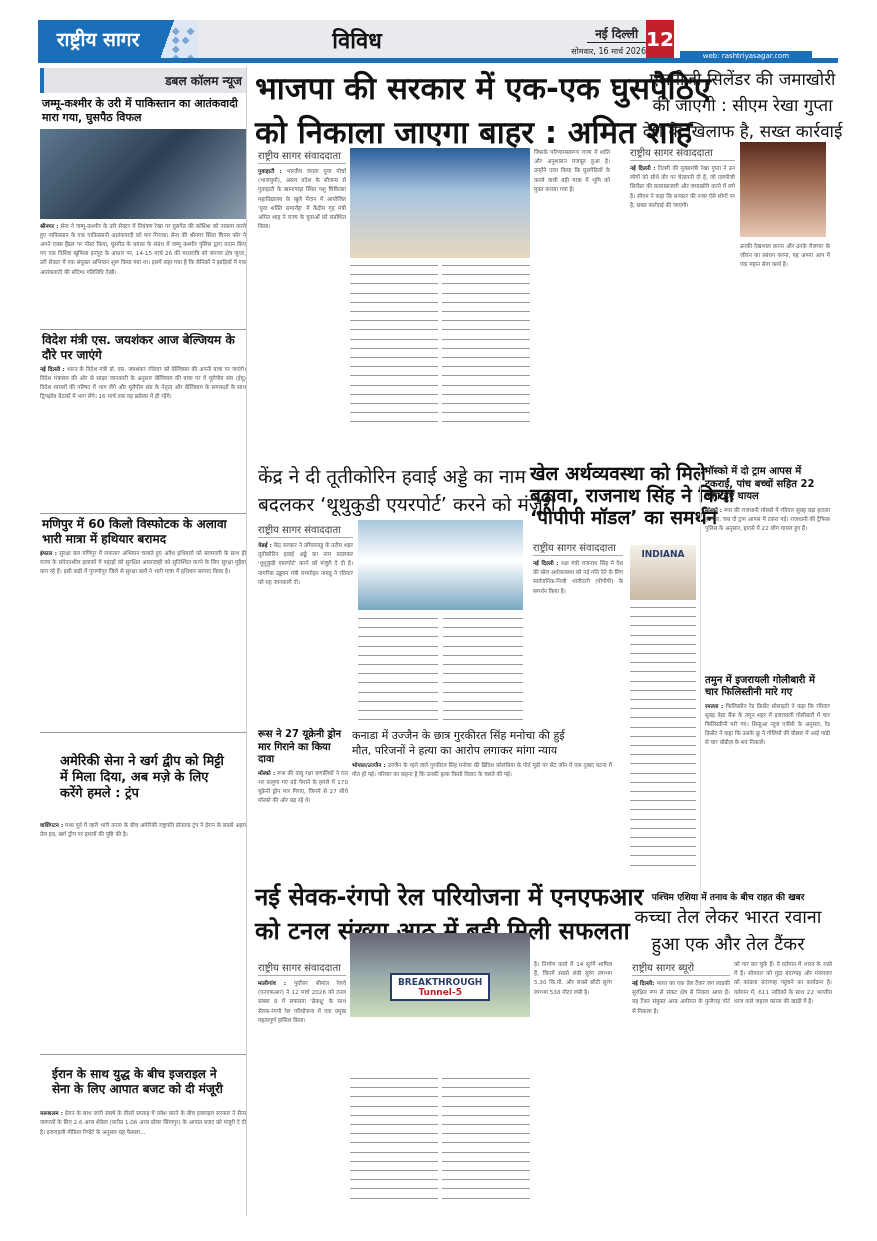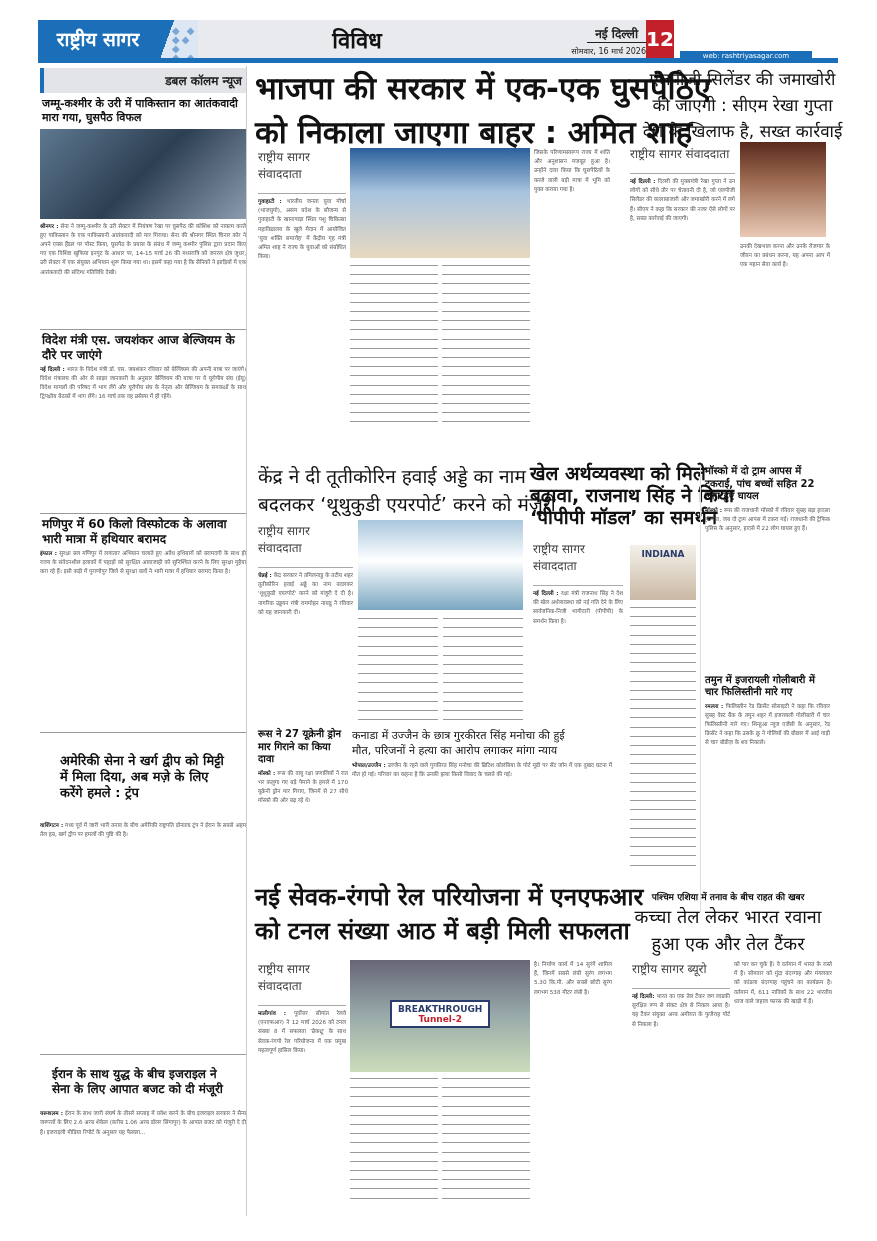--- a/index.html
+++ b/index.html
@@ -15,21 +15,21 @@
 .pagenum{width:28px;background:#c4202a;color:#fff;font-size:20px;font-weight:bold;display:flex;align-items:center;justify-content:center}
 .bluebar{position:absolute;left:38px;top:58px;width:800px;height:5px;background:#1a6fb8}
 .web{position:absolute;left:680px;top:51px;width:132px;height:10px;background:#1a6fb8;color:#fff;font-size:7px;text-align:center;line-height:10px}
 .col-left{position:absolute;left:40px;top:66px;width:207px;height:1150px;border-right:1px solid #ccc}
 .dch{background:#e2e4e8;border-left:4px solid #1a6fb8;text-align:right;font-size:12px;font-weight:bold;padding:4px;margin-top:2px}
 .hl{font-weight:bold;color:#111;line-height:1.25}
 .body{font-size:5.6px;line-height:9.2px;color:#555;text-align:justify}
 .body b{color:#222}
 .photo{background:linear-gradient(135deg,#5d7890,#2d3f52 50%,#8a9cae);position:relative}
 .sep{border-top:1px solid #999;margin:3px 0}
-.byline{font-size:12px;color:#444;border-bottom:1px solid #aaa;padding-bottom:11px;margin-bottom:3px}
+.byline{font-size:10px;color:#444;border-bottom:1px solid #aaa;padding-bottom:1px;margin-bottom:3px}
 .abs{position:absolute}
 .big{font-size:31px;font-weight:bold;line-height:44px;color:#111;text-align:center;white-space:nowrap}
 .mid{font-size:21px;line-height:28px;color:#111;white-space:nowrap}
 .lines{background:repeating-linear-gradient(#fff 0,#fff 3px,#999 3px,#999 4px,#fff 4px,#fff 9.2px)}
 </style>
 </head>
 <body>
 
 <div class="masthead">
   <div class="brand">
@@ -139,24 +139,24 @@
 </div>
 
 <div class="abs big" style="left:255px;top:880px;width:360px;font-size:24px;line-height:34px">
   <div>नई सेवक-रंगपो रेल परियोजना में एनएफआर</div>
   <div>को टनल संख्या आठ में बड़ी मिली सफलता</div>
 </div>
 <div class="abs" style="left:258px;top:960px;width:88px">
   <div class="byline">राष्ट्रीय सागर संवाददाता</div>
   <div class="body" style="height:240px;overflow:hidden"><b>मालीगांव :</b> <span>पूर्वोत्तर सीमांत रेलवे (एनएफआर) ने 12 मार्च 2026 को टनल संख्या 8 में सफलता 'ब्रेकथ्रू' के साथ सेवक-रंगपो रेल परियोजना में एक प्रमुख महत्वपूर्ण हासिल किया।</span></div>
 </div>
-<div class="abs photo" style="left:350px;top:960px;width:180px;height:112px;background:linear-gradient(180deg,#667,#9aa 50%,#cdb)">
+<div class="abs photo" style="left:350px;top:933px;width:180px;height:84px;background:linear-gradient(180deg,#667,#9aa 50%,#cdb)">
   <div style="position:absolute;left:40px;top:40px;background:#fff;border:2px solid #2a3c6b;padding:2px 6px;text-align:center">
     <div style="font-size:9px;font-weight:bold;color:#2a3c6b">BREAKTHROUGH</div>
-    <div style="font-size:9px;font-weight:bold;color:#c4202a">Tunnel-2</div>
+    <div style="font-size:9px;font-weight:bold;color:#c4202a">Tunnel-5</div>
   </div>
 </div>
 <div class="abs body lines" style="left:350px;top:1075px;width:88px;height:125px"></div>
 <div class="abs body lines" style="left:442px;top:1075px;width:88px;height:125px"></div>
 <div class="abs body" style="left:534px;top:960px;width:78px;height:240px;overflow:hidden"><span>है। निर्माण कार्य में 14 सुरंगें शामिल हैं, जिनमें सबसे लंबी सुरंग लगभग 5.30 कि.मी. और सबसे छोटी सुरंग लगभग 538 मीटर लंबी है।</span></div>
 
 <div class="abs" style="left:618px;top:890px;width:220px;text-align:center">
   <div style="font-size:9px;font-weight:bold;color:#111">पश्चिम एशिया में तनाव के बीच राहत की खबर</div>
   <div style="font-size:18px;line-height:27px;color:#111;white-space:nowrap">
     <div>कच्चा तेल लेकर भारत रवाना</div>

